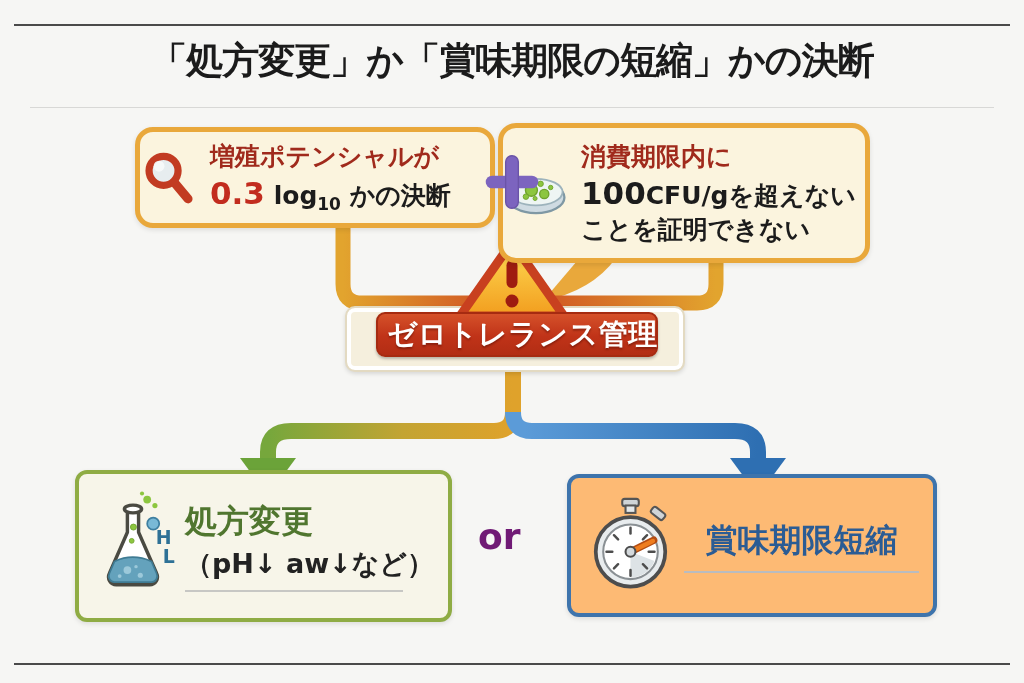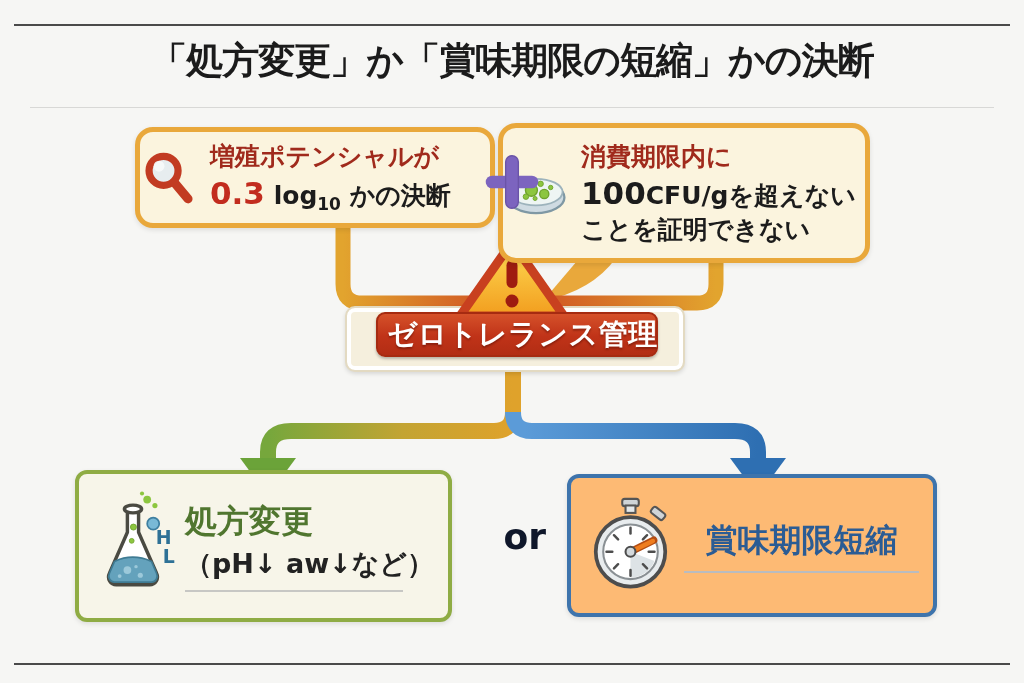--- a/index.html
+++ b/index.html
@@ -41,22 +41,22 @@
   #box-reform{left:75px;top:470px;width:377px;height:152px;background:#f7f5e9;border:4px solid #8fac44;padding:6px 14px;gap:6px;}
   #box-shelf{left:567px;top:474px;width:370px;height:143px;background:#fdba74;border:4px solid #3e74ac;padding:6px 14px;gap:8px;}
   .opt .col{display:flex;flex-direction:column;flex:1;justify-content:center;}
   .opt-title{font-size:32px;font-weight:700;white-space:nowrap;}
   #box-reform .opt-title{color:#50762f;}
   #box-shelf .opt-title{color:#2b5c94;text-align:center;}
   .opt-sub{font-size:27px;font-weight:700;color:#222;white-space:nowrap;margin-top:2px;}
   .divider{height:2px;background:#c7c7c4;margin-top:8px;}
   #box-reform .divider{width:218px;}
   #box-shelf .divider{width:235px;align-self:center;background:#b9bcc0;}
-  #or-label{position:absolute;left:478px;top:516px;width:68px;text-align:right;z-index:5;
-            font-size:36px;font-weight:700;color:#0f172a;}
+  #or-label{position:absolute;left:478px;top:516px;width:68px;text-align:left;z-index:5;
+            font-size:36px;font-weight:700;color:#701a75;}
 </style>
 </head>
 <body>
 
 <div id="stage">
 
   <div class="rule top"></div>
   <div id="title">「処方変更」か「賞味期限の短縮」かの決断</div>
   <div class="subrule"></div>
 

